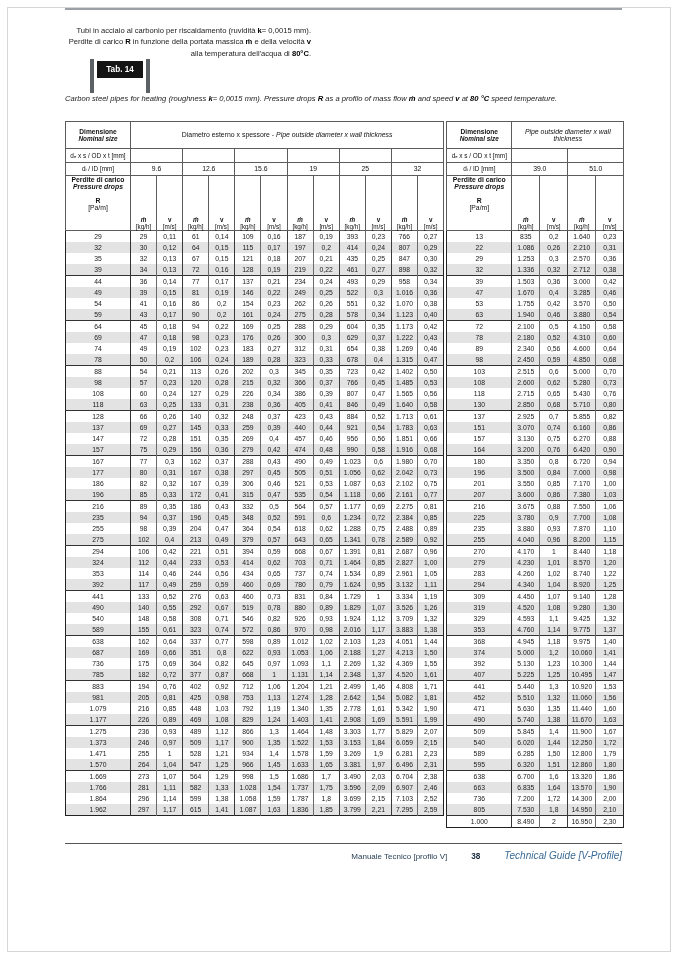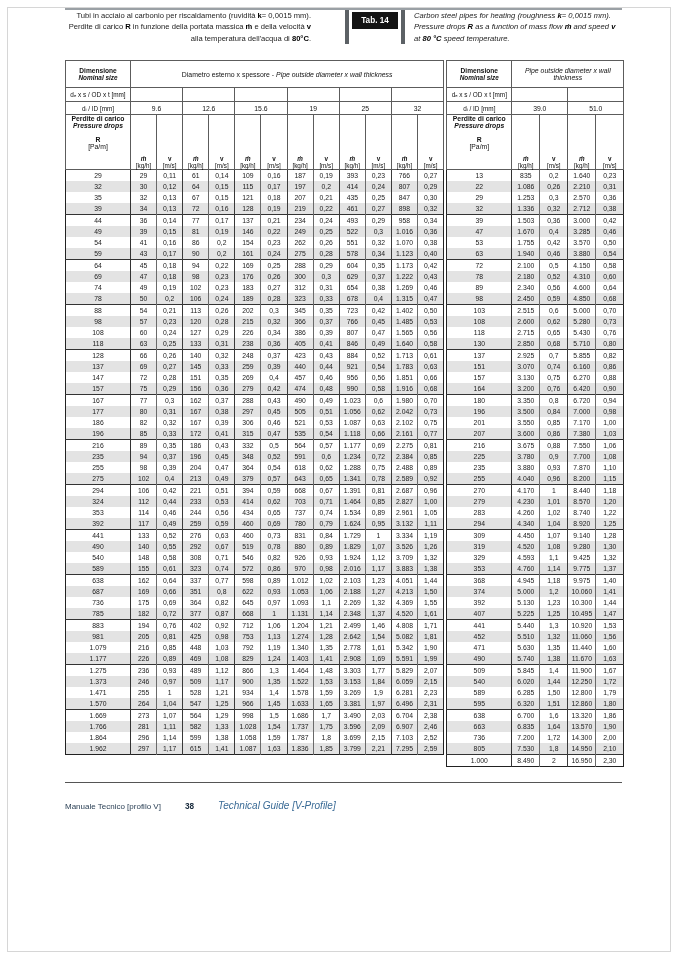--- a/index.html
+++ b/index.html
@@ -15,21 +15,21 @@
   .brand-row{display:flex;justify-content:space-between;align-items:flex-end;margin-top:78px;}
   .brand{display:flex;align-items:center;gap:4px;}
   .logo-mark{width:21px;height:18px;background:#2a4d79;border-radius:3px;position:relative;overflow:hidden;}
   .logo-mark:before{content:"";position:absolute;left:3px;right:3px;top:4px;height:2px;background:#fff;box-shadow:0 4px 0 #fff,0 8px 0 #fff;}
   .logo-mark:after{content:"";position:absolute;right:3px;top:7px;width:7px;height:3px;background:#2a4d79;}
   .brand-name{font-size:13px;font-weight:bold;color:#23405e;letter-spacing:.3px;}
   .brand-right{font-size:10px;font-weight:bold;color:#a2a7ac;letter-spacing:.4px;}
   .top-rule{border:none;border-top:2px solid #9aa0a5;margin:8px 0 0 0;}
 
   
-  .intro{display:flex;margin-top:0;gap:9px;align-items:flex-start;}
+  .intro{display:flex;margin-top:15px;align-items:flex-start;flex-direction:column;}
   .intro-it{width:246px;text-align:right;font-size:7.6px;line-height:1.5;color:#222;}
   .intro-it .b{font-weight:bold;color:#000;}
   .badge-group{display:flex;gap:3px;align-items:flex-start;margin-left:5px;padding-left:20px;}
   .vbar{width:4px;height:34px;background:#5c6165;}
   .tab-badge{background:#141414;color:#fff;font-size:8.2px;font-weight:bold;width:46px;height:17px;margin-top:2px;display:flex;align-items:center;justify-content:center;}
   .intro-en{flex:1;font-style:italic;font-size:7.6px;line-height:1.5;color:#222;}
   .intro-en .b{font-weight:bold;color:#000;}
 
   
   .tables{display:flex;gap:2px;margin-top:16px;align-items:flex-start;}
@@ -54,42 +54,42 @@
   .ptable tbody td{
     padding:0;height:11px;font-size:6.8px;text-align:center;color:#1a1a1a;
     border:none;border-left:0.8px solid #6a6a6a;line-height:11px;
   }
   .ptable tbody td:first-child{border-left:none;border-right:1px solid #333;}
   .ptable tbody td:nth-child(even):not(:nth-child(2)){border-left:1.1px solid #3a3a3a;}
   .ptable tbody tr:nth-child(even) td{background:#e3e3e3;}
   .ptable tbody tr.g td{border-top:1.1px solid #333;}
 
   
-  .footer{margin-top:15px;border-top:1.2px solid #555;padding-top:17px;display:flex;justify-content:flex-start;gap:24px;align-items:baseline;}
+  .footer{margin-top:15px;border-top:1.2px solid #555;padding-top:6px;display:flex;justify-content:flex-end;gap:24px;align-items:baseline;}
   .footer-it{font-size:8px;color:#2c4156;}
   .footer-page{font-size:8.2px;font-weight:bold;color:#16283a;}
   .footer-en{font-size:10px;font-style:italic;color:#3a6b96;}
 </style>
 </head>
 <body>
 
 <div class="sheet"></div>
 
 <div class="content">
 
   <hr class="top-rule">
 
   <div class="intro">
     <div class="intro-it"><span>Tubi in acciaio al carbonio per riscaldamento (ruvidità </span><span class="b">k</span><span>= 0,0015 mm). Perdite di carico </span><span class="b">R</span><span> in funzione della portata massica </span><span class="b">ṁ</span><span> e della velocità </span><span class="b">v</span><span> alla temperatura dell'acqua di </span><span class="b">80°C</span><span>.</span></div>
     <div class="badge-group">
       <span class="vbar"></span>
       <span class="tab-badge">Tab. 14</span>
       <span class="vbar"></span>
     </div>
-    <div class="intro-en"><span>Carbon steel pipes for heating (roughness </span><span class="b">k</span><span>= 0,0015 mm). Pressure drops </span><span class="b">R</span><span> as a function of mass flow </span><span class="b">ṁ</span><span> and speed </span><span class="b">v</span><span> at </span><span class="b">80 °C</span><span> speed temperature.</span></div>
+    <div class="intro-en"><span>Carbon steel pipes for heating (roughness </span><span class="b">k</span><span>= 0,0015 mm). Pressure drops </span><span class="b">R</span><span> as a profilo of mass flow </span><span class="b">ṁ</span><span> and speed </span><span class="b">v</span><span> at </span><span class="b">80 °C</span><span> speed temperature.</span></div>
   </div>
 
   <div class="tables">
 
     <table class="ptable" style="width:378px">
       <colgroup>
         <col style="width:65px">
         <col span="12" style="width:26.1px">
       </colgroup>
       <thead>

